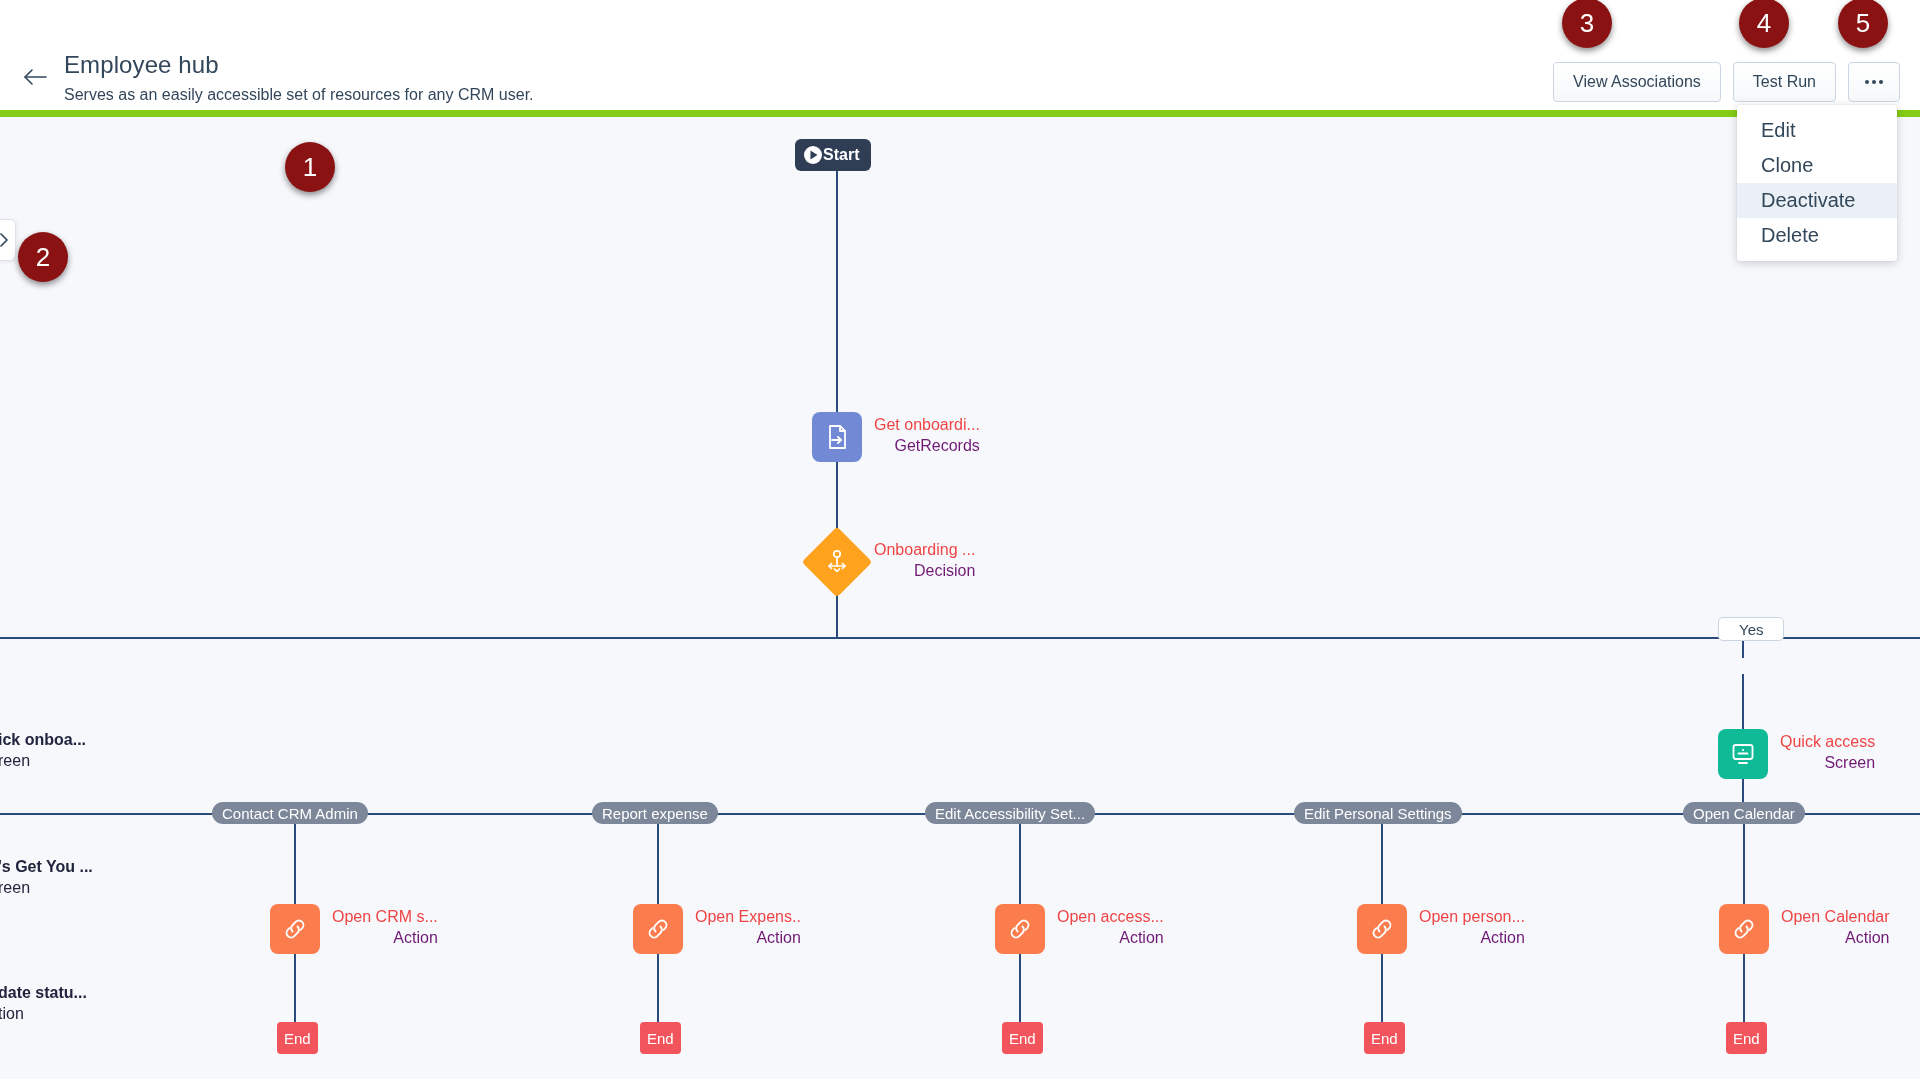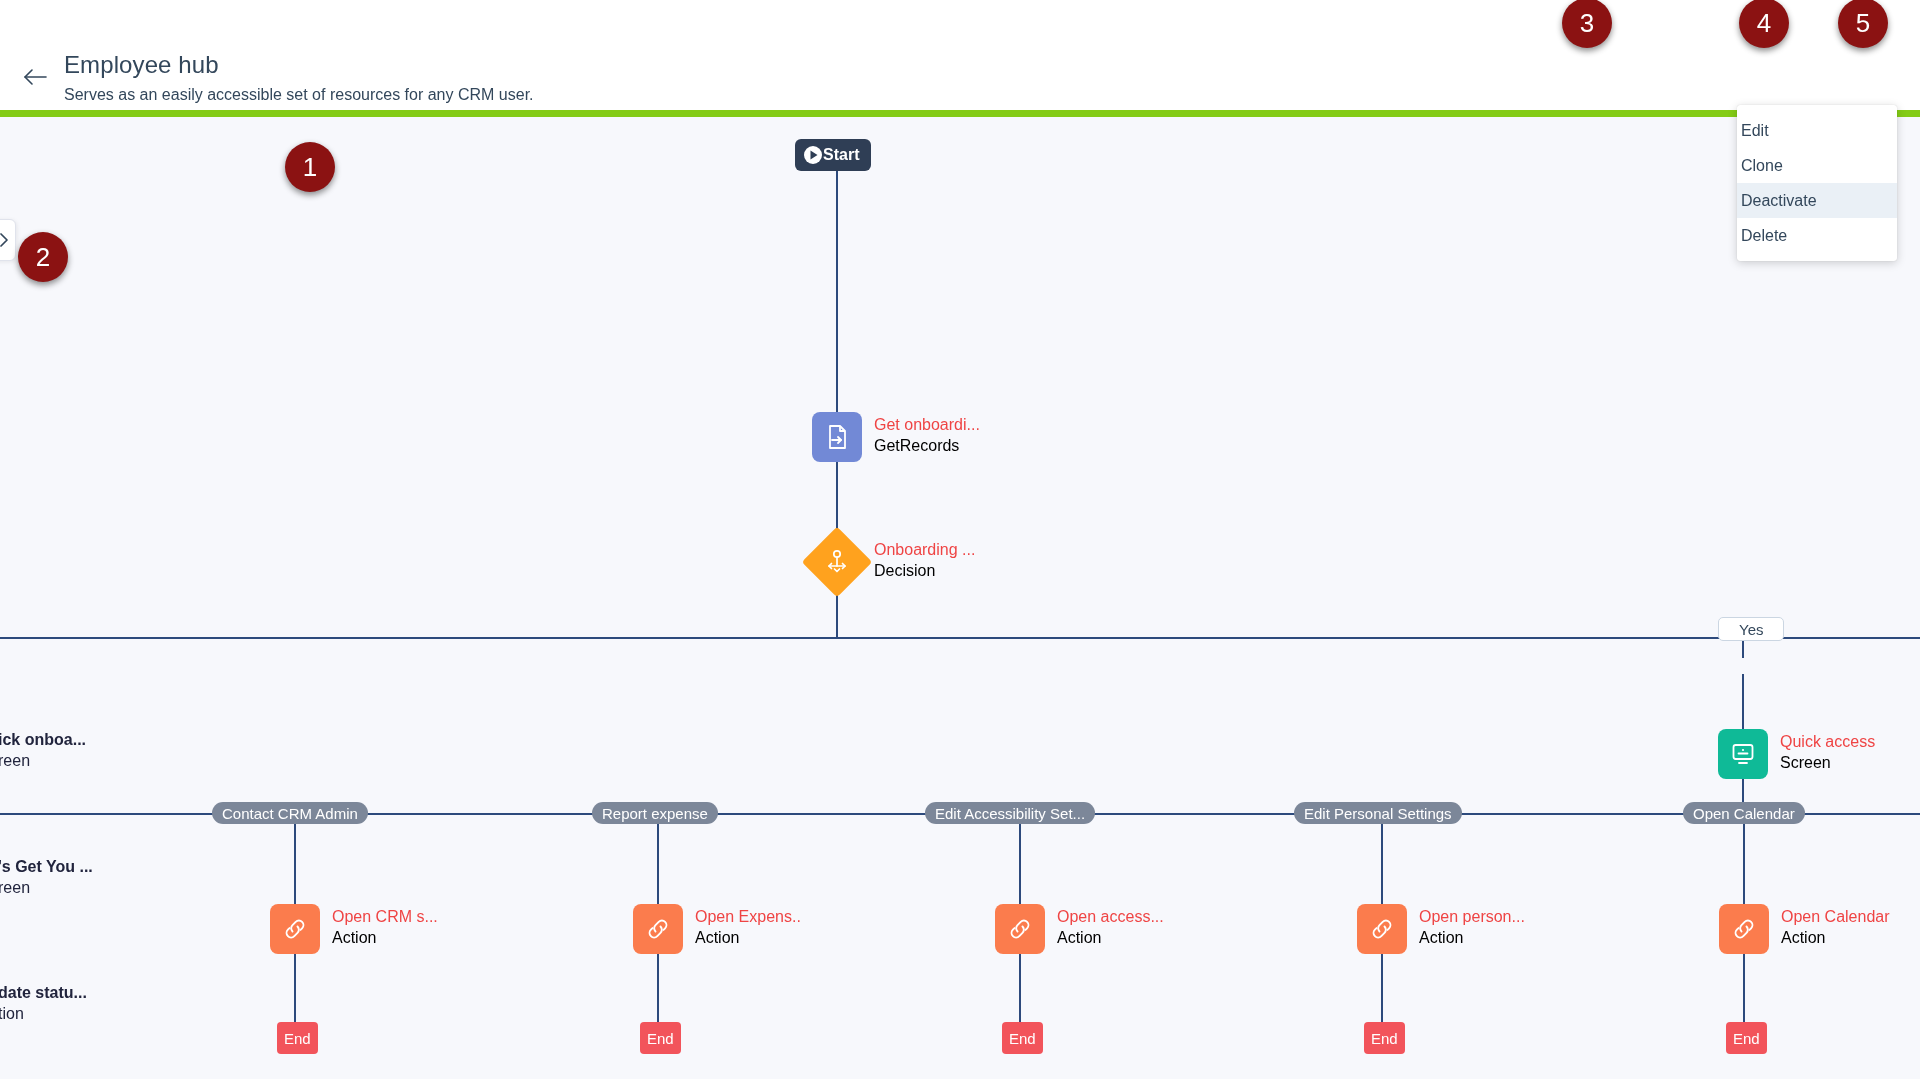--- a/index.html
+++ b/index.html
@@ -61,22 +61,22 @@
     width: 160px;
     background: #ffffff;
     border-radius: 3px;
     box-shadow: 0 2px 10px rgba(0,0,0,.18), 0 0 1px rgba(0,0,0,.2);
     padding: 8px 0;
     z-index: 50;
   }
   .menu-item {
     height: 35px;
     display: flex; align-items: center;
-    padding: 0 4px;
-    font-size: 16px; color: #33475b;
+    padding: 0 24px;
+    font-size: 20px; color: #33475b;
     cursor: pointer;
   }
   .menu-item.hl { background: #eaf0f6; }
 
   
   .seg {
     position: absolute; left: 34px; top: 148px;
     height: 38px;
     border: 1px solid #cbd6e2;
     border-radius: 19px;
@@ -138,21 +138,21 @@
     transform: rotate(45deg); border-radius: 4px;
     display: flex; align-items: center; justify-content: center;
     position: relative; z-index: 3;
   }
   .node-diamond > svg { transform: rotate(-45deg); }
   .node-label {
     position: absolute; left: 62px; top: 2px;
     white-space: nowrap;
   }
   .node-label .nl-title { font-size: 16px; color: #ef4444; line-height: 21px; }
-  .node-label .nl-sub   { font-size: 16px; color: #000000; line-height: 21px; }
+  .node-label .nl-sub   { font-size: 16px; color: #701a75; line-height: 21px; text-align: right; }
 
   .start-pill {
     position: absolute;
     height: 32px; padding: 0 12px 0 8px;
     background: #2f3e55; border-radius: 6px;
     display: flex; align-items: center; 
     z-index: 4;
   }
   .start-pill .lbl { color: #ffffff; font-size: 16px; font-weight: bold; }
 
@@ -212,20 +212,31 @@
         <path d="M10 3 L3 10 L10 17" stroke="#33475b" stroke-width="1.6" stroke-linecap="round" stroke-linejoin="round"></path>
         <path d="M3 10 H24" stroke="#33475b" stroke-width="1.6" stroke-linecap="round"></path>
       </svg>
     </div>
 
     <div class="title-block">
       <div class="page-title">Employee hub</div>
       <div class="page-subtitle">Serves as an easily accessible set of resources for any CRM user.</div>
     </div>
 
+    <div class="hdr-actions">
+      <button class="btn">View Associations</button>
+      <button class="btn">Test Run</button>
+      <button class="btn kebab">
+        <span class="kebab-dots">
+            <i></i>
+            <i></i>
+            <i></i>
+          </span>
+      </button>
+    </div>
   </div>
 
   <div class="menu">
     <div class="menu-item">Edit</div>
     <div class="menu-item">Clone</div>
     <div class="menu-item hl">Deactivate</div>
     <div class="menu-item">Delete</div>
   </div>
 
   <div class="seg">

